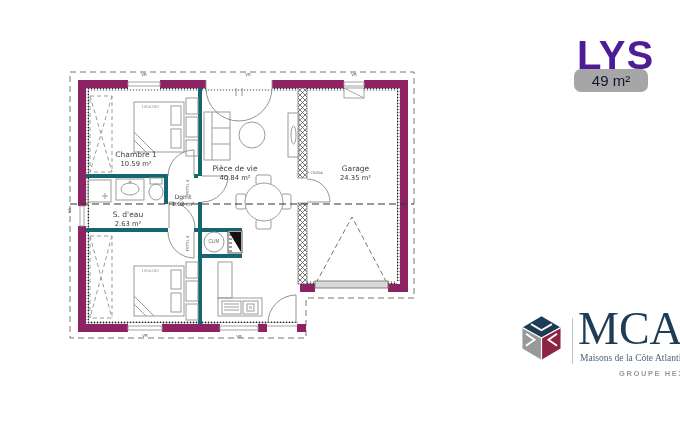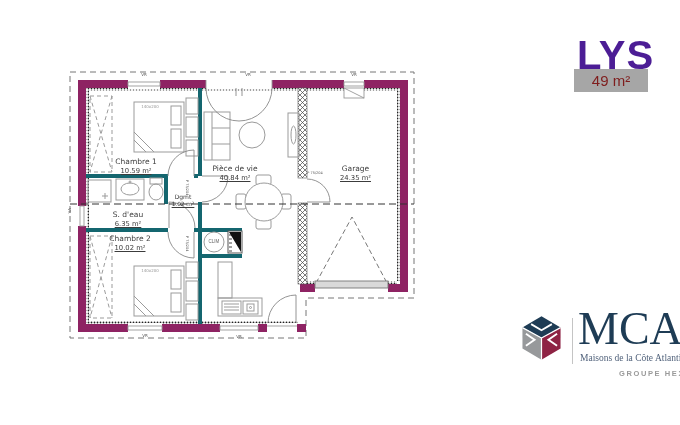--- a/index.html
+++ b/index.html
@@ -1,30 +1,30 @@
 <!DOCTYPE html>
 <html><head>
 <meta charset="utf-8">
 <style>
   html,body{margin:0;padding:0;}
   .canvas{position:relative;width:680px;height:425px;background:#fff;overflow:hidden;
           font-family:"Liberation Sans",sans-serif;}
   .plan-svg{position:absolute;left:0;top:0;}
   .lbl{position:absolute;text-align:center;color:#3c3c3c;font-size:7.5px;line-height:1.3;
        font-family:"DejaVu Sans",sans-serif;}
-  .lbl .area{font-size:6.8px;text-decoration:underline;}
+  .lbl .area{font-size:6.8px;}
   .lbl.small{font-size:6px;} .lbl.small .area{font-size:5.8px;}
   .tiny{position:absolute;font-size:4px;color:#555;text-align:center;line-height:1;
         font-family:"DejaVu Sans",sans-serif;}
   .vtext{writing-mode:vertical-rl;}
   .clim-txt{position:absolute;font-size:4.5px;color:#666;text-align:center;line-height:1;}
   .page-title{position:absolute;left:577px;top:33px;width:74px;text-align:center;
        font-size:40px;font-weight:bold;color:#4c1d95;letter-spacing:1px;}
   .area-badge{position:absolute;left:574px;top:69px;width:74px;height:23px;background:#a6a6a6;
-       color:#7f1d1d;font-size:15px;text-align:center;line-height:23px;}
+       color:#0f172a;font-size:15px;text-align:center;line-height:23px;border-radius:7px;}
   .mca-cube{position:absolute;left:519px;top:314px;}
   .brand-divider{position:absolute;left:572px;top:318px;width:1px;height:46px;background:#c4c4c4;}
   .mca-word{position:absolute;left:578px;top:306px;font-family:"Liberation Serif",serif;
        font-size:46px;line-height:1;color:#1e3c55;white-space:nowrap;}
   .mca-tagline{position:absolute;left:580px;top:353px;font-family:"Liberation Serif",serif;
        font-size:9.5px;color:#51627b;white-space:nowrap;}
   .group-word{position:absolute;left:619px;top:369px;font-size:7.5px;font-weight:bold;
        letter-spacing:1.6px;color:#9a9a9a;white-space:nowrap;}
 </style>
 </head>
@@ -199,31 +199,27 @@
     <g>
       <path d="M316,283 L352,217 L387,283" fill="none" stroke="#666" stroke-width="0.9" stroke-dasharray="5,3"></path>
       <rect x="315" y="281" width="73" height="7" fill="#d9d9d9" stroke="#777" stroke-width="0.9"></rect>
     </g>
 
     <g>
       <path d="M70,204 H414" fill="none" stroke="#333" stroke-width="1" stroke-dasharray="7,4"></path>
     </g>
   </svg>
 
-  <div class="lbl" style="left:96px;top:157px;width:80px;">
+  <div class="lbl" style="left:96px;top:150px;width:80px;">
     <div>Chambre 1</div>
     <div class="area">10.59 m²</div>
   </div>
   <div class="lbl" style="left:93px;top:210px;width:70px;">
     <div>S. d'eau</div>
-    <div class="area">6.35 m²</div>
-  </div>
-  <div class="lbl" style="left:90px;top:234px;width:80px;">
-    <div>Chambre 2</div>
-    <div class="area">10.02 m²</div>
+    <div class="area">2.63 m²</div>
   </div>
   <div class="lbl small" style="left:160px;top:193px;width:46px;">
     <div>Dgmt</div>
     <div class="area">1.02 m²</div>
   </div>
   <div class="lbl" style="left:195px;top:164px;width:80px;text-align:center;">
     <div>Pièce de vie</div>
     <div class="area">40.84 m²</div>
   </div>
   <div class="lbl" style="left:318px;top:164px;width:75px;">

